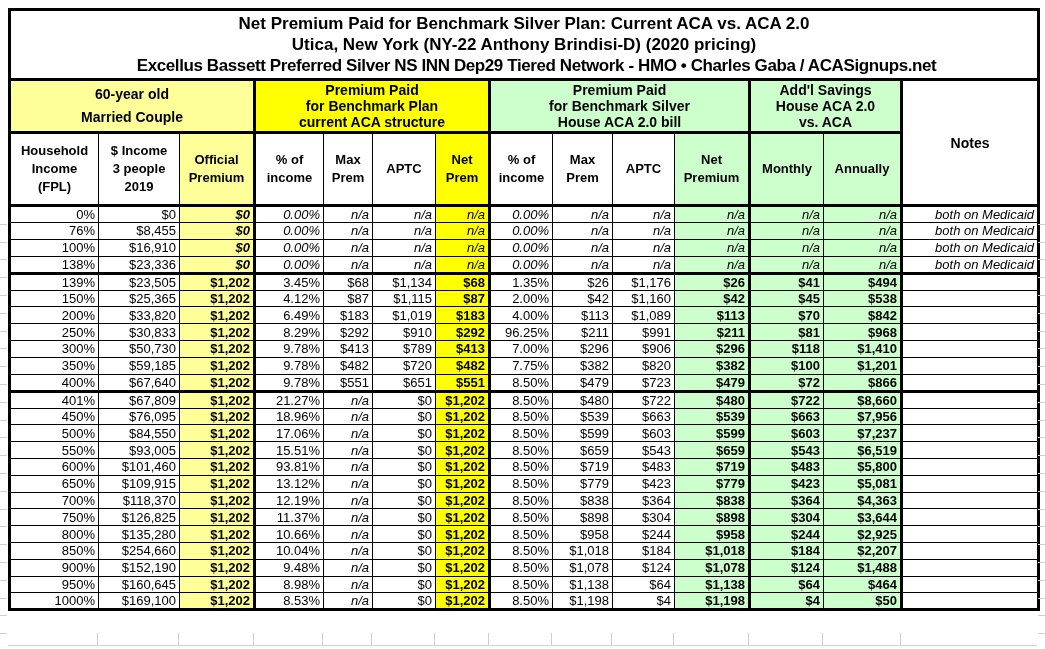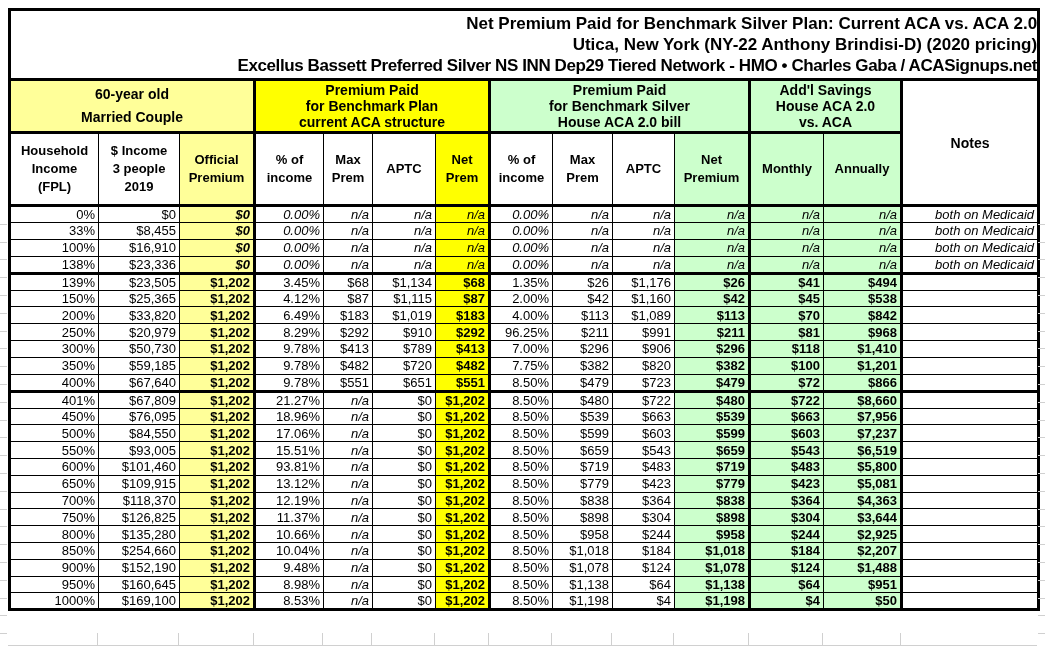--- a/index.html
+++ b/index.html
@@ -37,21 +37,21 @@
   
   tr.title-row td {
     height: 64px;
     border-bottom: 3px solid var(--c-border);
     text-align: center;
     font-weight: bold;
     font-size: 17px;
     line-height: 21px;
     padding: 2px 0;
   }
-  .title-line { display: block; text-align: right; }
+  .title-line { display: block; }
   .title-line3 { letter-spacing: -0.4px; margin-left: 25px; }
   
   tr.ghead th {
     height: 53px;
     border-bottom: 3px solid var(--c-border);
     text-align: center;
     vertical-align: middle;
     font-weight: bold;
     font-size: 14px;
     line-height: 16px;
@@ -189,21 +189,21 @@
           <td class="r b bg-y na">n/a</td>
           <td class="r tl i">0.00%</td>
           <td class="r na">n/a</td>
           <td class="r na">n/a</td>
           <td class="r b bg-g na">n/a</td>
           <td class="r b bg-g tl na">n/a</td>
           <td class="r b bg-g na">n/a</td>
           <td class="r i tl">both on Medicaid</td>
         </tr>
         <tr>
-          <td class="r">33%</td>
+          <td class="r">76%</td>
           <td class="r">$8,455</td>
           <td class="r b bg-ly i">$0</td>
           <td class="r tl i">0.00%</td>
           <td class="r na">n/a</td>
           <td class="r na">n/a</td>
           <td class="r b bg-y na">n/a</td>
           <td class="r tl i">0.00%</td>
           <td class="r na">n/a</td>
           <td class="r na">n/a</td>
           <td class="r b bg-g na">n/a</td>
@@ -286,21 +286,21 @@
           <td class="r tl">4.00%</td>
           <td class="r">$113</td>
           <td class="r">$1,089</td>
           <td class="r b bg-g">$113</td>
           <td class="r b bg-g tl">$70</td>
           <td class="r b bg-g">$842</td>
           <td class="r i tl"></td>
         </tr>
         <tr>
           <td class="r">250%</td>
-          <td class="r">$20,979</td>
+          <td class="r">$30,833</td>
           <td class="r b bg-ly">$1,202</td>
           <td class="r tl">8.29%</td>
           <td class="r">$292</td>
           <td class="r">$910</td>
           <td class="r b bg-y">$292</td>
           <td class="r tl">96.25%</td>
           <td class="r">$211</td>
           <td class="r">$991</td>
           <td class="r b bg-g">$211</td>
           <td class="r b bg-g tl">$81</td>
@@ -537,21 +537,21 @@
           <td class="r b bg-ly">$1,202</td>
           <td class="r tl">8.98%</td>
           <td class="r na">n/a</td>
           <td class="r">$0</td>
           <td class="r b bg-y">$1,202</td>
           <td class="r tl">8.50%</td>
           <td class="r">$1,138</td>
           <td class="r">$64</td>
           <td class="r b bg-g">$1,138</td>
           <td class="r b bg-g tl">$64</td>
-          <td class="r b bg-g">$951</td>
+          <td class="r b bg-g">$464</td>
           <td class="r i tl"></td>
         </tr>
         <tr>
           <td class="r">1000%</td>
           <td class="r">$169,100</td>
           <td class="r b bg-ly">$1,202</td>
           <td class="r tl">8.53%</td>
           <td class="r na">n/a</td>
           <td class="r">$0</td>
           <td class="r b bg-y">$1,202</td>

